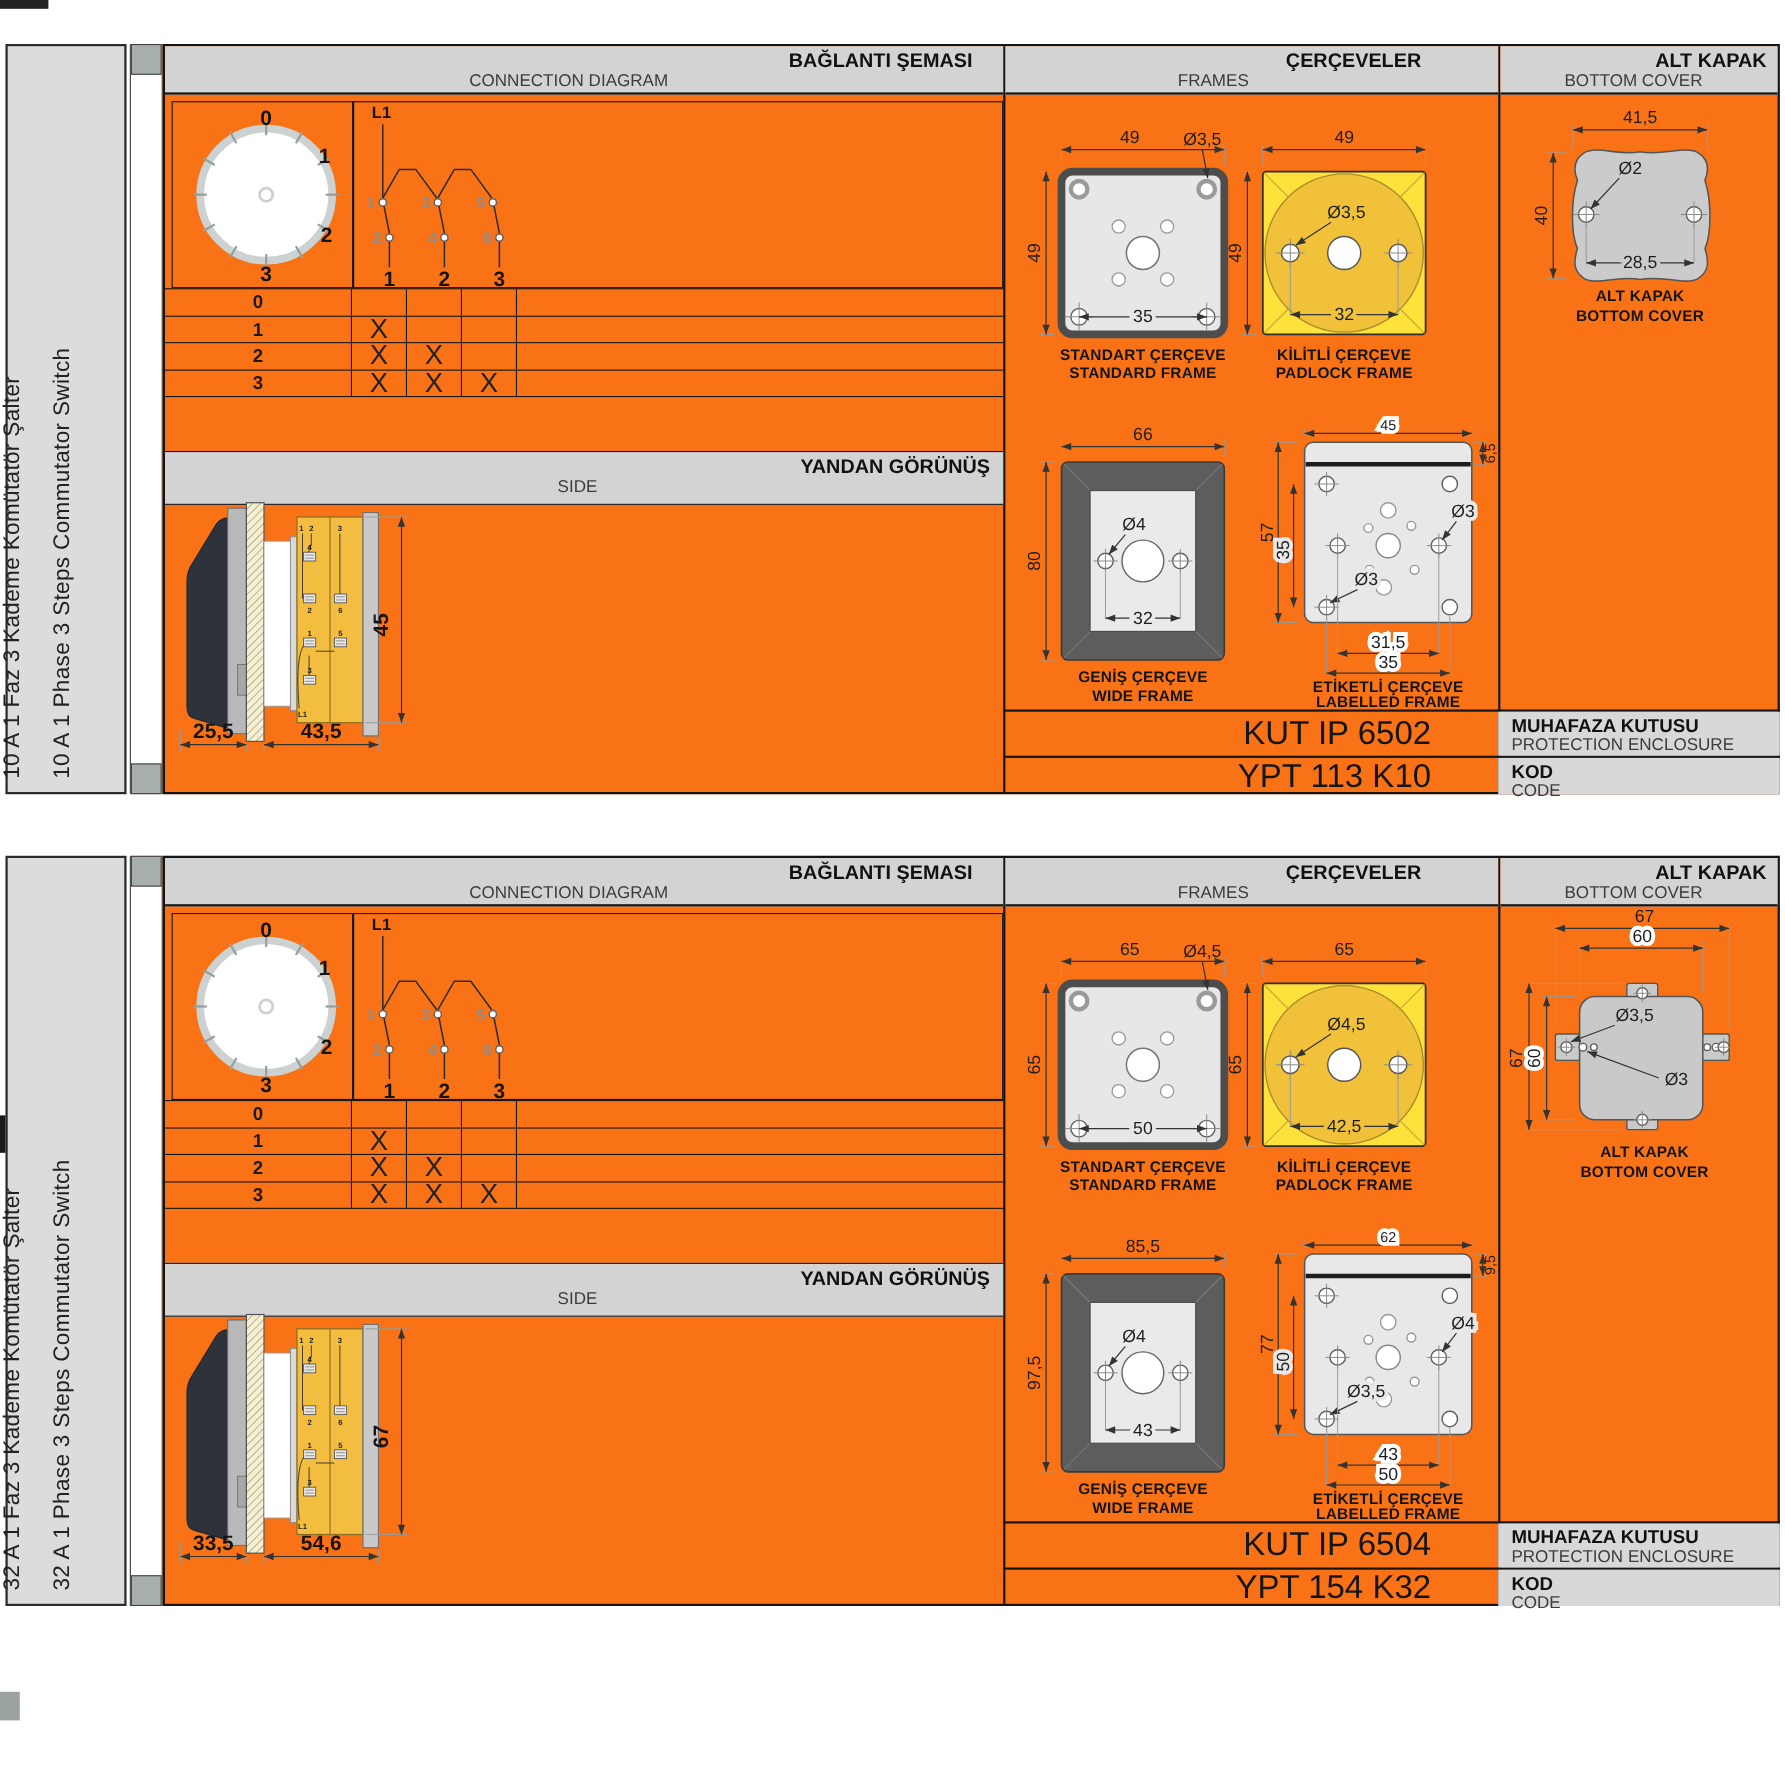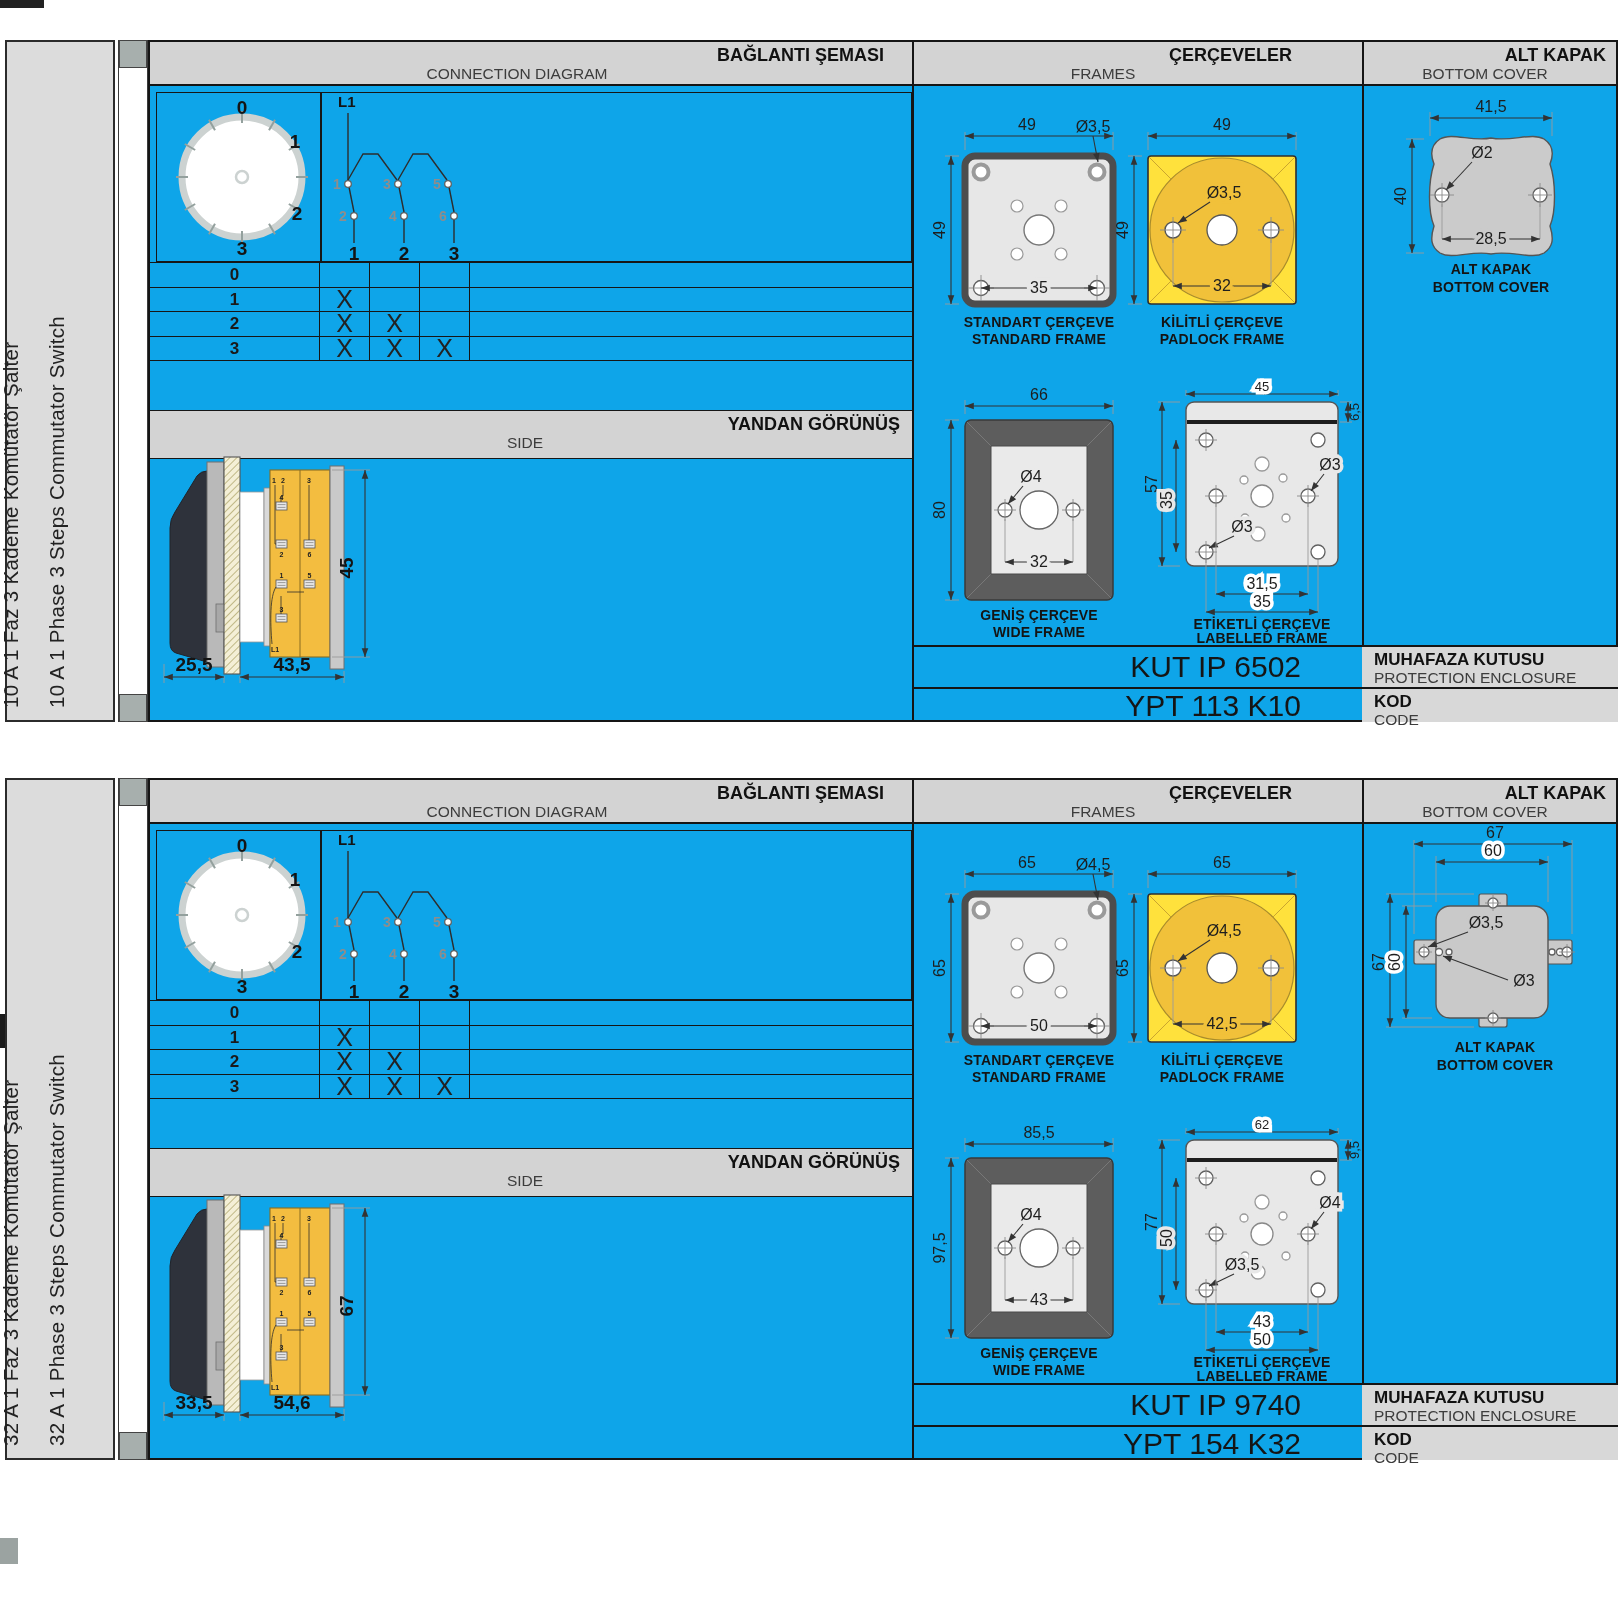--- a/index.html
+++ b/index.html
@@ -6,21 +6,21 @@
   #page{position:relative;width:1623px;height:1623px;background:#fff;overflow:hidden;
         font-family:"Liberation Sans",sans-serif;color:#1a1a1a;}
   .panel{position:absolute;left:0;width:1623px;height:682px;}
   .vlabelbar{position:absolute;left:5px;top:0;width:110px;height:682px;background:#dcdcdc;
              border:2px solid #2b2b2b;box-sizing:border-box;}
   .vlabel{position:absolute;bottom:12px;white-space:nowrap;transform-origin:0 100%;
           transform:rotate(-90deg);font-size:20.5px;color:#222;letter-spacing:.3px;}
   .spine{position:absolute;left:118px;top:0;width:30px;height:682px;
          border-left:1.5px solid #3a3a3a;border-right:1.5px solid #3a3a3a;box-sizing:border-box;background:#fff;}
   .spinesq{position:absolute;left:0;width:100%;height:28px;background:#a7afad;border:1px solid #444;box-sizing:border-box;}
-  .main{position:absolute;left:148px;top:0;width:1470px;height:682px;background:#0ea5e9;
+  .main{position:absolute;left:148px;top:0;width:1470px;height:682px;background:#f97316;
         border:2px solid #151515;box-sizing:border-box;}
   .vline{position:absolute;top:0;width:2px;height:678px;background:#151515;}
   .hline{position:absolute;height:2px;background:#151515;}
   .hdr{position:absolute;top:0;height:44px;background:#d3d3d3;border-bottom:2px solid #151515;
        box-sizing:border-box;text-align:right;padding-top:3px;}
   .htr{font-weight:bold;font-size:18px;color:#111;line-height:20px;}
   .hen{font-size:15.5px;color:#3c3c3c;line-height:17px;text-align:center;}
   .it{}
   .cellrow{position:absolute;left:6px;top:50px;width:756px;height:170px;
            border:1.5px solid #161616;box-sizing:border-box;}
@@ -801,21 +801,21 @@
       <text class="d ko" x="124" y="102" style="stroke:#c9c9c9">Ø3,5</text>
       <path class="lead" d="M106,106 L66,121"></path>
       <text class="d ko" x="162" y="160" style="stroke:#c9c9c9">Ø3</text>
       <path class="lead" d="M146,154 L81,130"></path>
       <text class="dt" x="133" y="226">ALT KAPAK</text>
       <text class="dt" x="133" y="244">BOTTOM COVER</text>
     </svg>
 
     <div class="hline" style="left:762px;top:603px;width:706px;"></div>
     <div class="hline" style="left:762px;top:645px;width:706px;"></div>
-    <div class="codeval" style="top:605px;height:40px;line-height:40px;">KUT IP 9740</div>
+    <div class="codeval" style="top:605px;height:40px;line-height:40px;">KUT IP 6504</div>
     <div class="codelab" style="top:605px;height:40px;">
       <div class="t1">MUHAFAZA KUTUSU</div>
       <div class="t2">PROTECTION ENCLOSURE</div>
     </div>
     <div class="codeval" style="top:647px;height:33px;line-height:33px;">YPT 154 K32</div>
     <div class="codelab" style="top:647px;height:33px;">
       <div class="t1">KOD</div>
       <div class="t2">CODE</div>
     </div>
   </div>

